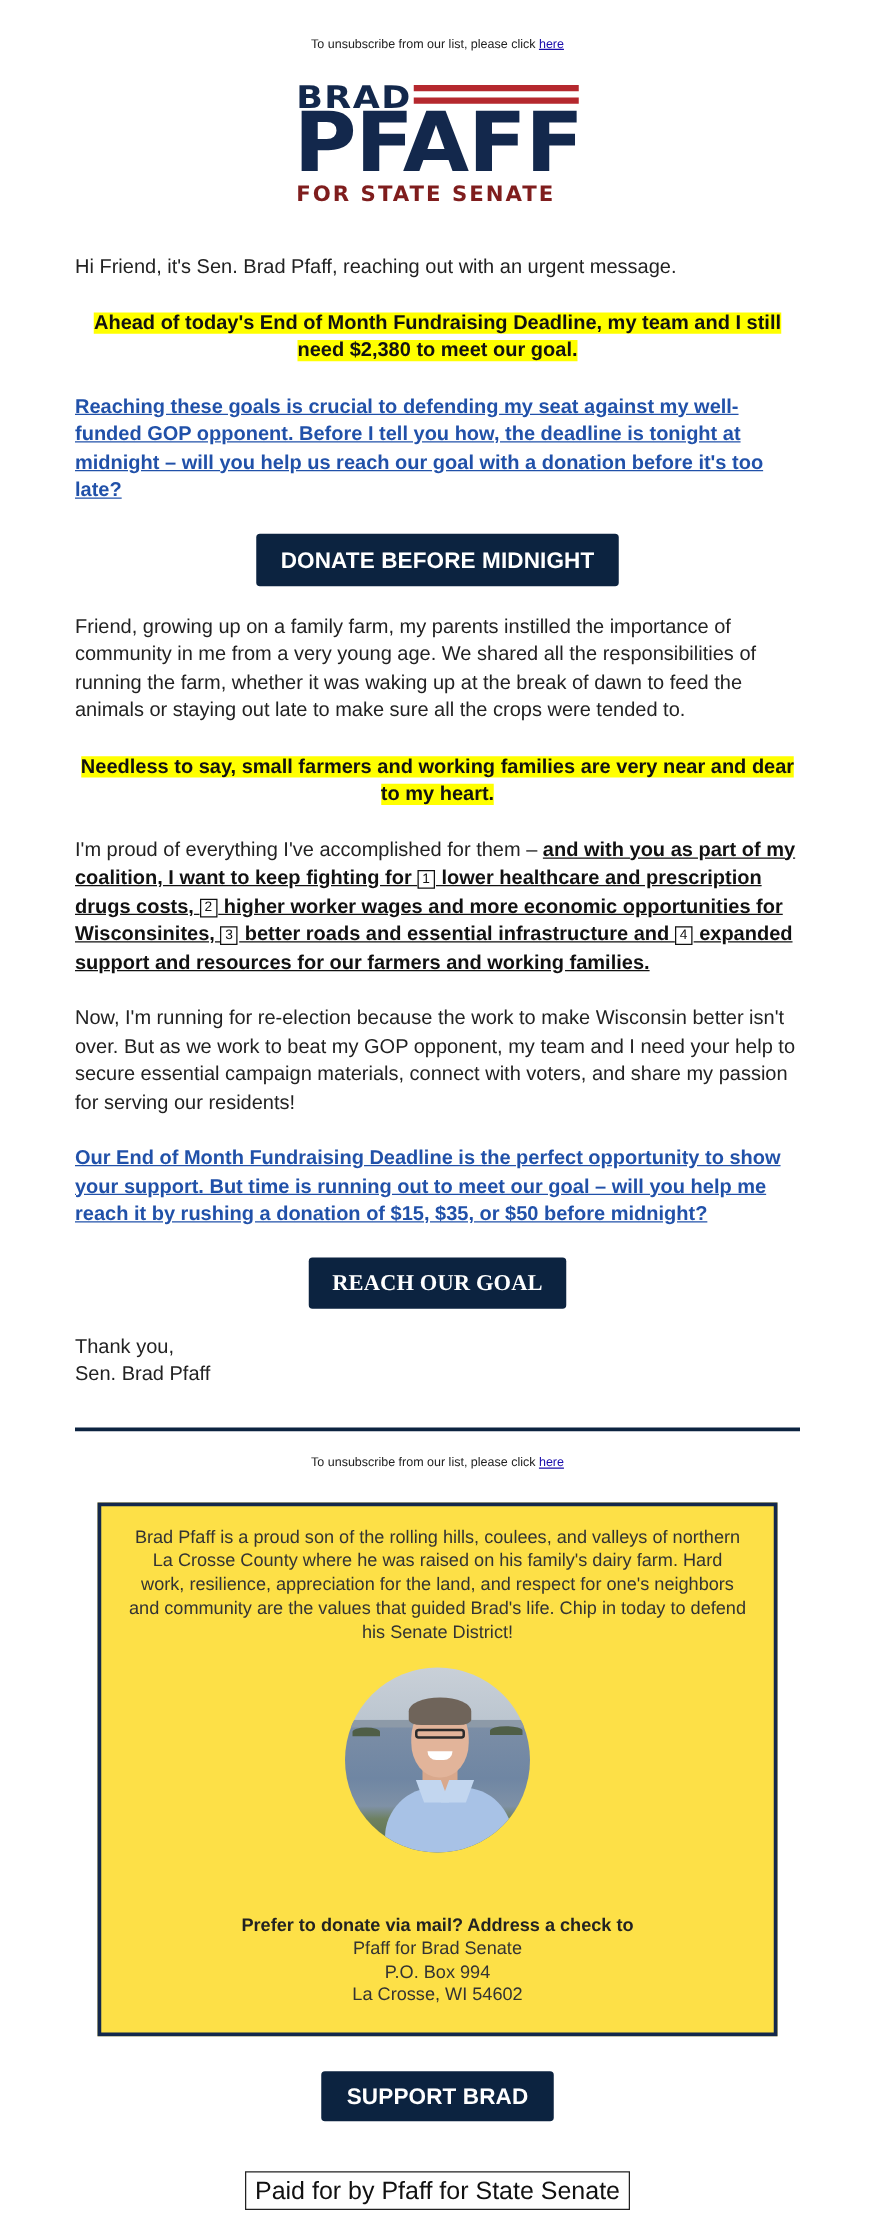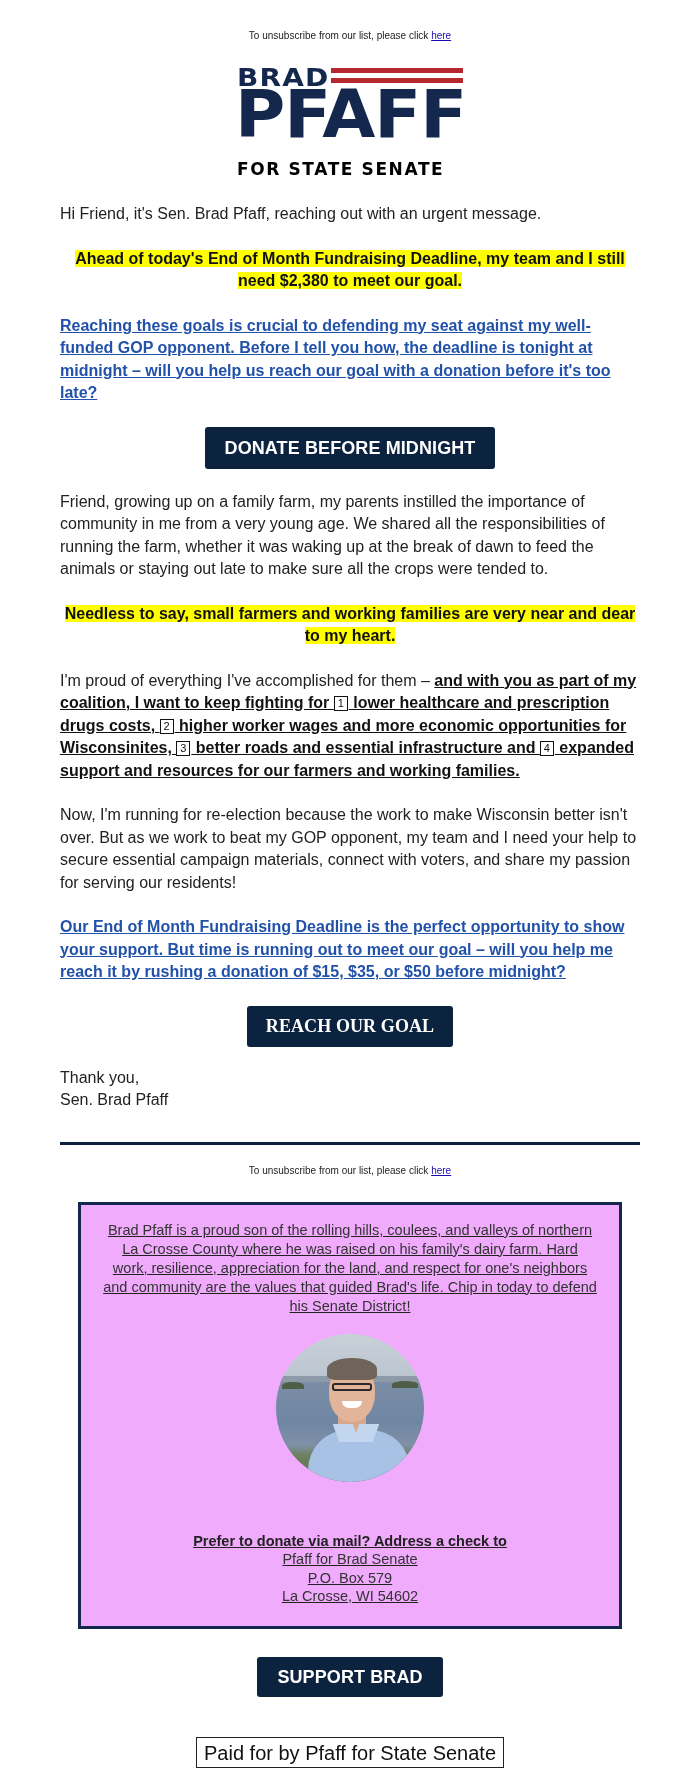--- a/index.html
+++ b/index.html
@@ -10,21 +10,21 @@
   .unsub a { color: #1a0dab; text-decoration: underline; }
   .unsub.top { padding-top: 30px; height: 12px; }
 
   
   .logo { position: relative; width: 226px; height: 98px; margin: 25px auto 0; }
   .logo .brad { position: absolute; left: 0; top: 0; font-family: "DejaVu Sans", sans-serif; font-weight: bold; font-size: 25px; line-height: 22px; color: #13284c; letter-spacing: 1px; transform: scaleX(1.12); transform-origin: left top; }
   .logo .stripe { position: absolute; left: 94px; width: 132px; height: 5px; background: #b5282e; }
   .logo .stripe.s1 { top: 1px; }
   .logo .stripe.s2 { top: 11px; }
   .logo .pfaff { position: absolute; left: -2px; top: 18px; font-family: "DejaVu Sans", sans-serif; font-weight: bold; font-size: 66px; line-height: 60px; color: #13284c; letter-spacing: -1px; transform: scaleX(1.04); transform-origin: left top; }
-  .logo .senate { position: absolute; left: 0; top: 92px; font-family: "DejaVu Sans", sans-serif; font-weight: bold; font-size: 17px; line-height: 20px; color: #000000; letter-spacing: 1.6px; white-space: nowrap; }
+  .logo .senate { position: absolute; left: 0; top: 79px; font-family: "DejaVu Sans", sans-serif; font-weight: bold; font-size: 17px; line-height: 20px; color: #7f1d1d; letter-spacing: 1.6px; white-space: nowrap; }
 
   p { margin: 0; font-size: 16px; line-height: 22.5px; }
   .greeting { margin-top: 38px; color: #222; }
   .hl-wrap { text-align: center; margin-top: 22px; font-weight: bold; color: #111; }
   .hl { background: #ffff00; }
   .link-para { margin-top: 22px; font-weight: bold; }
   .link-para a { color: #2151a9; text-decoration: underline; }
 
   .btn-wrap { text-align: center; }
   .btn { display: inline-block; background: #0c2340; color: #ffffff; font-weight: bold; font-size: 18px; border-radius: 3px; text-decoration: none; letter-spacing: 0.1px; }
@@ -32,21 +32,21 @@
   .btn-goal { margin-top: 22px; padding: 10px 19px; height: 21px; line-height: 21px; font-family: Liberation Serif, serif; }
 
   .body-para { margin-top: 22px; }
   .underline-bold { font-weight: bold; text-decoration: underline; color: #111; }
   .num { display: inline-block; border: 1.5px solid #111; font-size: 11px; line-height: 12px; width: 12px; height: 13px; text-align: center; vertical-align: 1px; font-weight: normal; box-sizing: content-box; margin-right: 1px; }
 
   .signoff { margin-top: 20px; }
   .divider { height: 3px; background: #0c2340; margin-top: 30px; }
   .unsub.bottom { margin-top: 20px; }
 
-  .bio-box { width: 538px; margin: 25px auto 0; border: 3px solid #13284c; background: #f0abfc; text-align: center; padding: 16px 0 20px; box-sizing: content-box; text-decoration: underline; }
+  .bio-box { width: 538px; margin: 25px auto 0; border: 3px solid #13284c; background: #fde047; text-align: center; padding: 16px 0 20px; box-sizing: content-box; }
   .bio-text { font-size: 14.5px; line-height: 19px; color: #333; padding: 0 22px; }
   .photo { width: 148px; height: 148px; border-radius: 50%; margin: 18px auto 0; position: relative; overflow: hidden; background: linear-gradient(#c9d0d8 0%, #bcc6d0 28%, #7c8ea6 30%, #6f86a3 60%, #7f91a6 75%, #6d8060 82%, #5b6e4c 100%); }
   .photo .island-l { position: absolute; left: 6px; top: 48px; width: 22px; height: 7px; background: #4f5e46; border-radius: 50% 50% 0 0; }
   .photo .island-r { position: absolute; right: 6px; top: 47px; width: 26px; height: 7px; background: #4f5e46; border-radius: 50% 50% 0 0; }
   .photo .hills { position: absolute; left: 0; top: 42px; width: 148px; height: 6px; background: #8d9aa8; }
   .photo .shirt { position: absolute; left: 32px; top: 96px; width: 102px; height: 70px; background: #a8c2e6; border-radius: 40px 40px 0 0; }
   .photo .collar-l { position: absolute; left: 60px; top: 90px; width: 20px; height: 18px; background: #c2d6ef; transform: skewX(20deg); }
   .photo .collar-r { position: absolute; left: 80px; top: 90px; width: 20px; height: 18px; background: #c2d6ef; transform: skewX(-20deg); }
   .photo .neck { position: absolute; left: 62px; top: 80px; width: 28px; height: 20px; background: #d9a88c; }
   .photo .head { position: absolute; left: 53px; top: 30px; width: 46px; height: 58px; background: #e2b49a; border-radius: 45% 45% 48% 48%; }
@@ -130,21 +130,21 @@
     <div class="collar-r"></div>
     <div class="head"></div>
     <div class="hair"></div>
     <div class="glasses"></div>
     <div class="smile"></div>
   </div>
 
   <div class="mail">
     <div class="mail-head">Prefer to donate via mail? Address a check to</div>
     <div>Pfaff for Brad Senate</div>
-    <div>P.O. Box 579</div>
+    <div>P.O. Box 994</div>
     <div>La Crosse, WI 54602</div>
   </div>
 </div>
 
 <div class="btn-wrap">
   <a href="#" class="btn btn-support">SUPPORT BRAD</a>
 </div>
 
 <div class="paid-wrap">
   <span class="paid">Paid for by Pfaff for State Senate</span>

